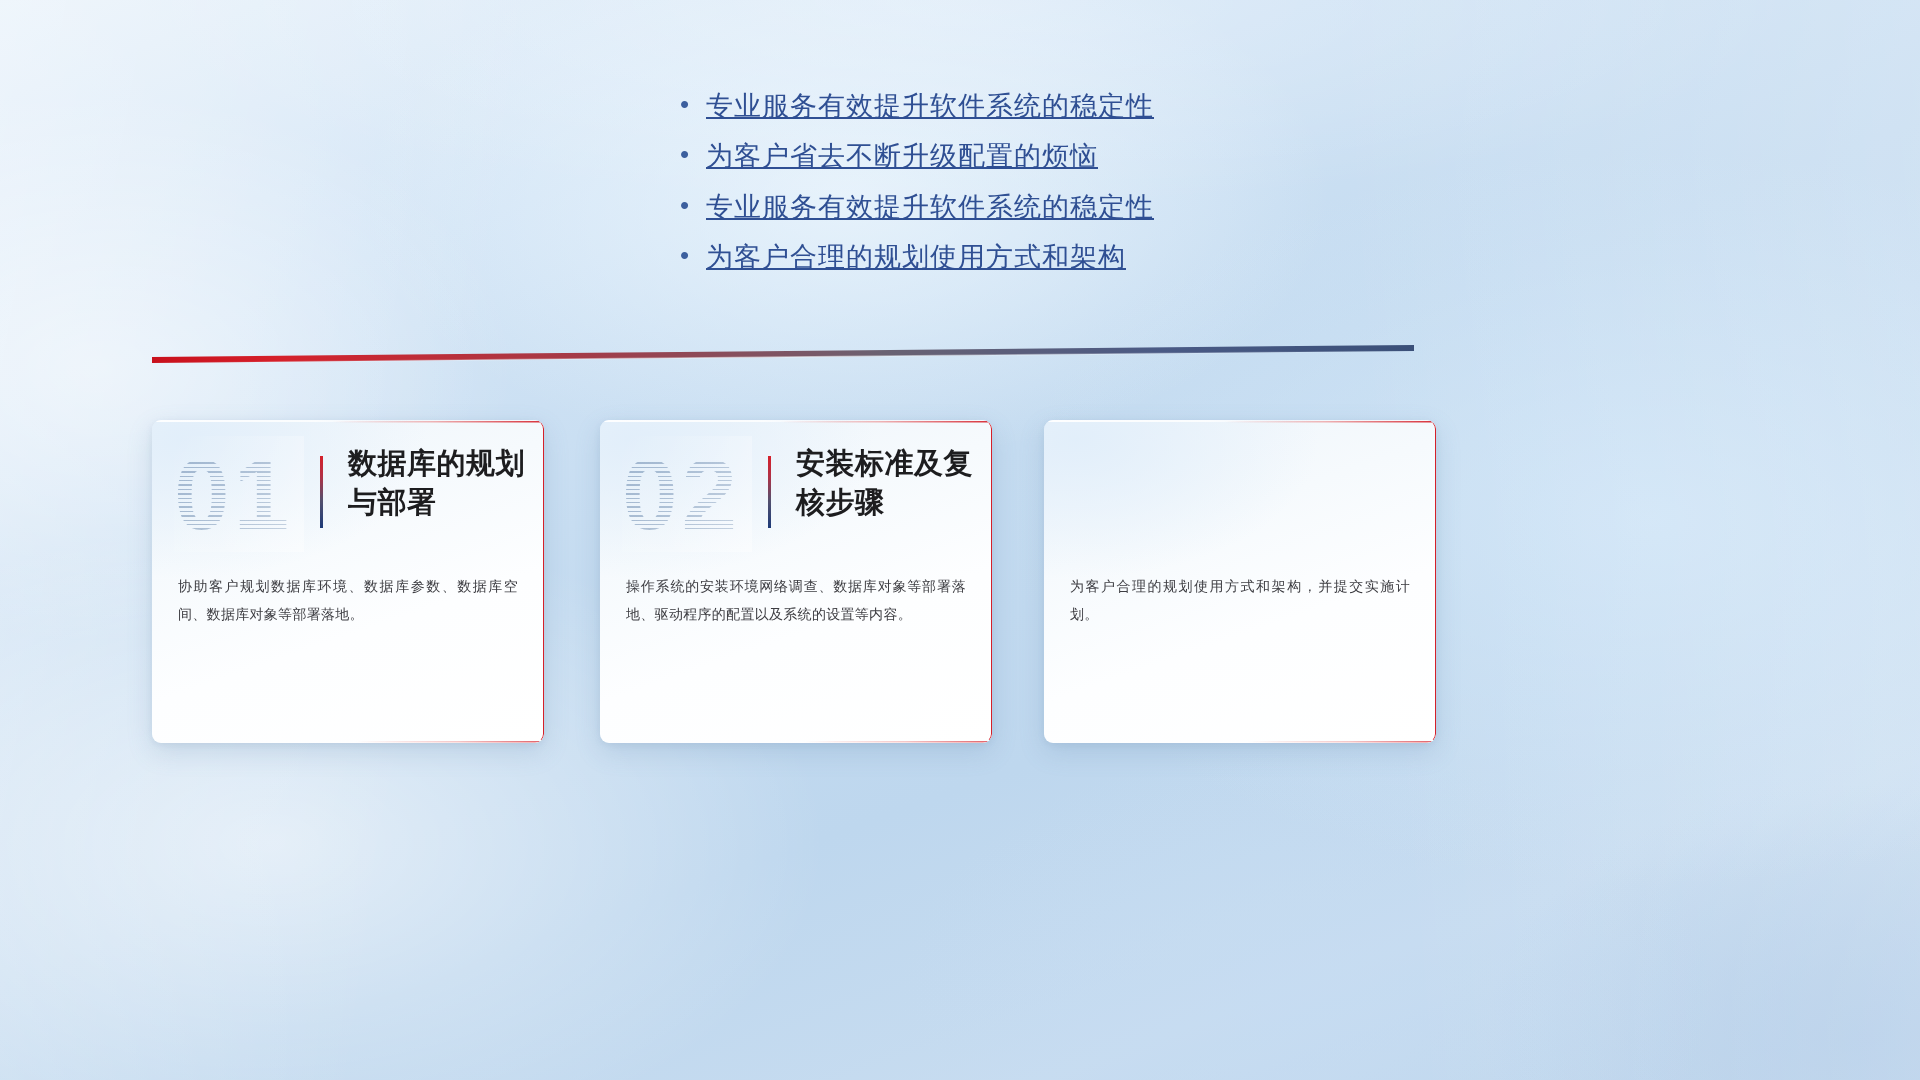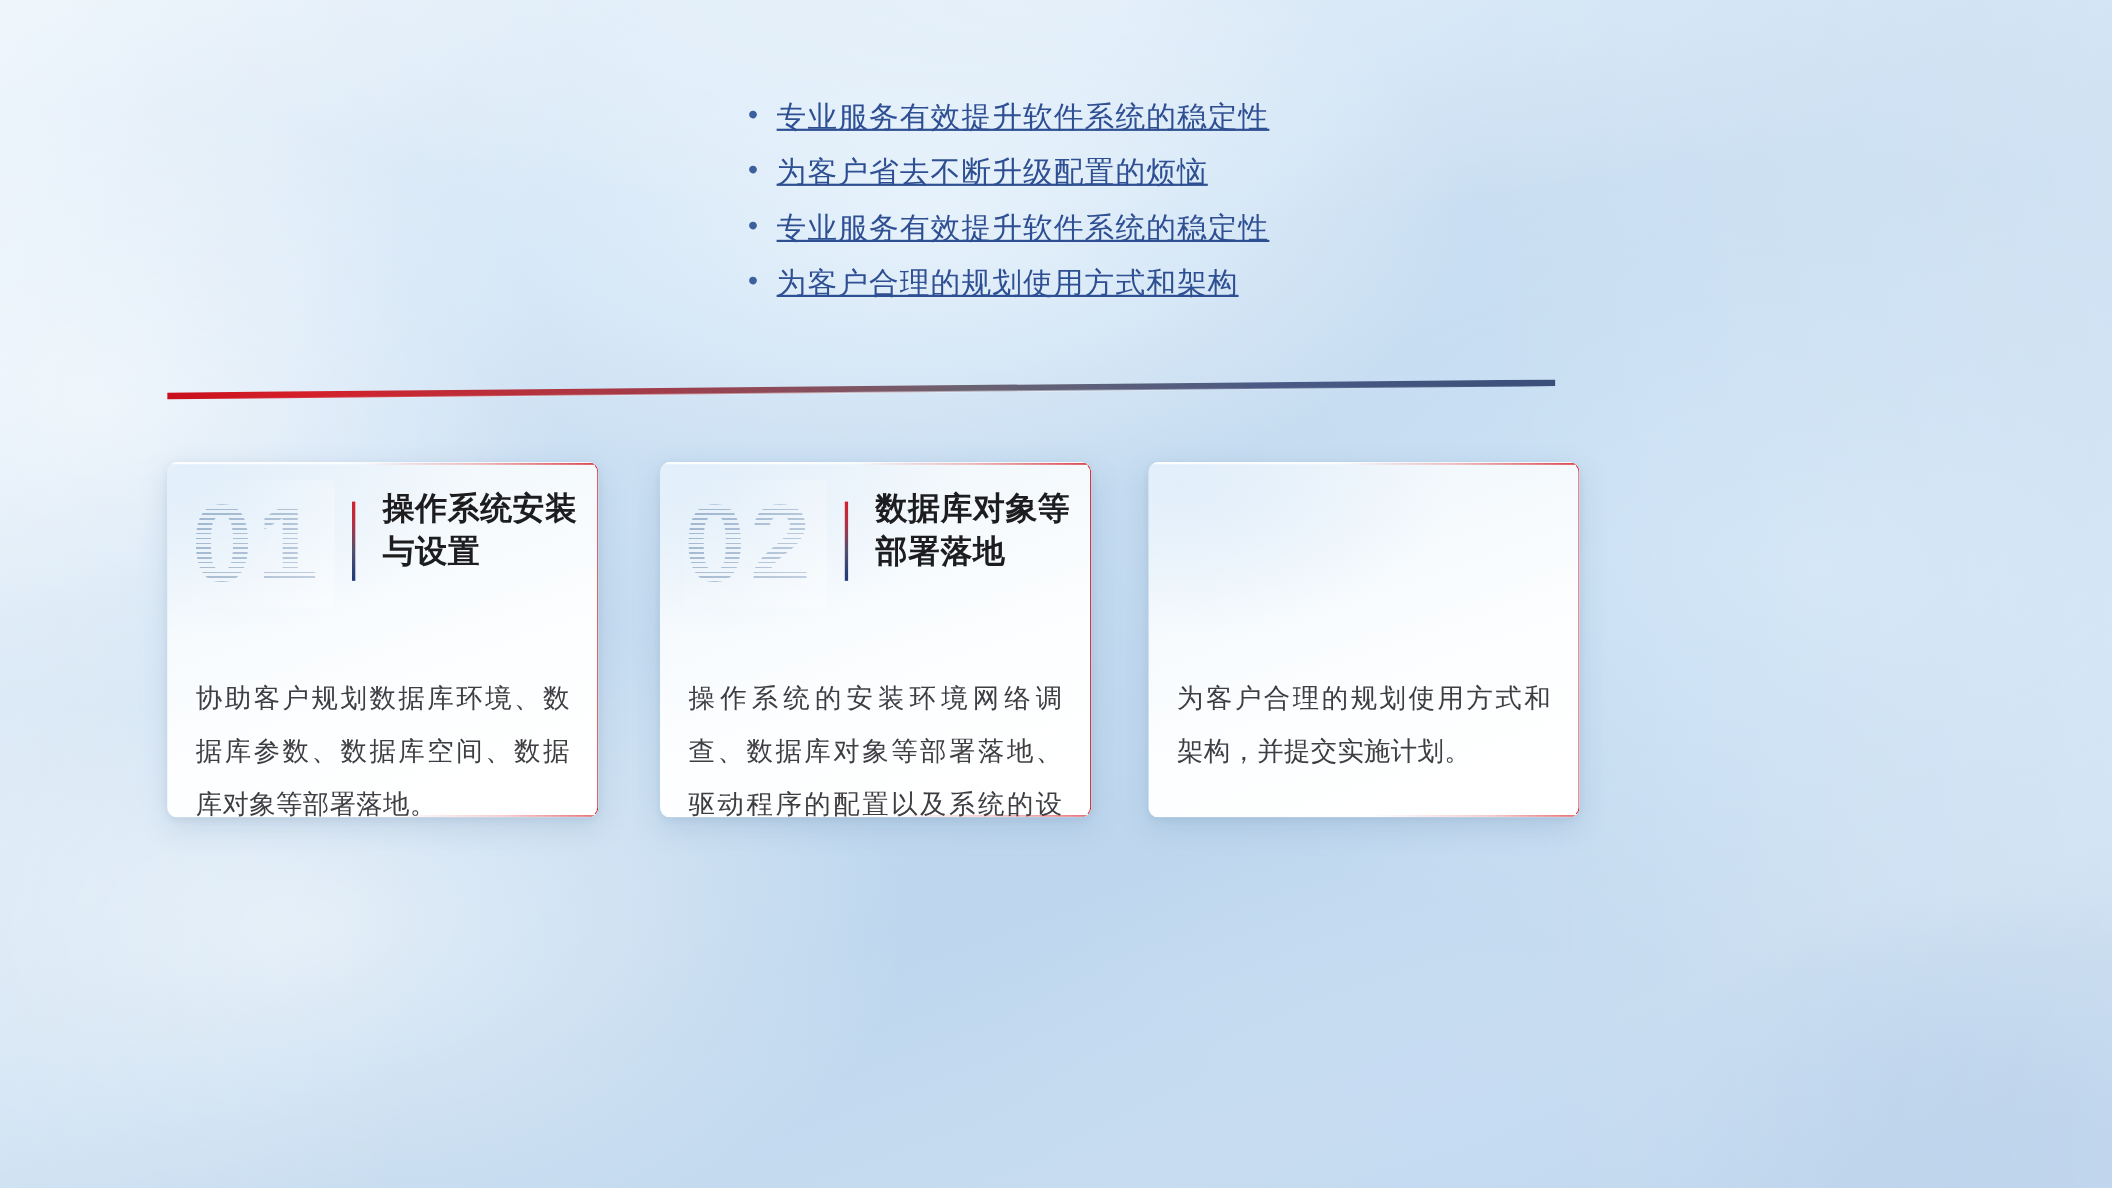--- a/index.html
+++ b/index.html
@@ -111,24 +111,23 @@
     background:linear-gradient(to bottom, #d5202a 0%, #b23045 28%, #53506e 62%, #1d3a78 100%);
   }
   .card-title {
     position:absolute; left:196px; top:8px; width:180px;
     font-size:29px; font-weight:700; line-height:1.34;
     color:#1d1d1f; letter-spacing:0.5px;
   }
 
   .card-body {
     position:absolute; left:26px; right:26px; top:152px;
-    font-size:24px; line-height:2.0;
+    font-size:14px; line-height:2.0;
     color:#3d3d42; letter-spacing:0.3px;
     text-align:justify;
-    margin-top:40px;
   }
 </style>
 </head>
 <body>
 
 <div id="bg"></div>
 <div id="bg-veil"></div>
 
 <div id="bullets">
 
@@ -176,33 +175,33 @@
 
 <div id="cards">
 
   <div class="card" style="left:152px;">
     <div class="card-hl"></div>
     <div class="card-edge"></div>
     <div class="card-head">
       <div class="card-num">01</div>
       <div class="card-num-tint"></div>
       <div class="card-bar"></div>
-      <div class="card-title">操作系统安装与设置</div>
+      <div class="card-title">数据库的规划与部署</div>
     </div>
     <div class="card-body">协助客户规划数据库环境、数据库参数、数据库空间、数据库对象等部署落地。</div>
   </div>
 
   <div class="card" style="left:600px;">
     <div class="card-hl"></div>
     <div class="card-edge"></div>
     <div class="card-head">
       <div class="card-num">02</div>
       <div class="card-num-tint"></div>
       <div class="card-bar"></div>
-      <div class="card-title">数据库对象等部署落地</div>
+      <div class="card-title">安装标准及复核步骤</div>
     </div>
     <div class="card-body">操作系统的安装环境网络调查、数据库对象等部署落地、驱动程序的配置以及系统的设置等内容。</div>
   </div>
 
   <div class="card" style="left:1044px;">
     <div class="card-hl"></div>
     <div class="card-edge"></div>
     <div class="card-body">为客户合理的规划使用方式和架构，并提交实施计划。</div>
   </div>
 

